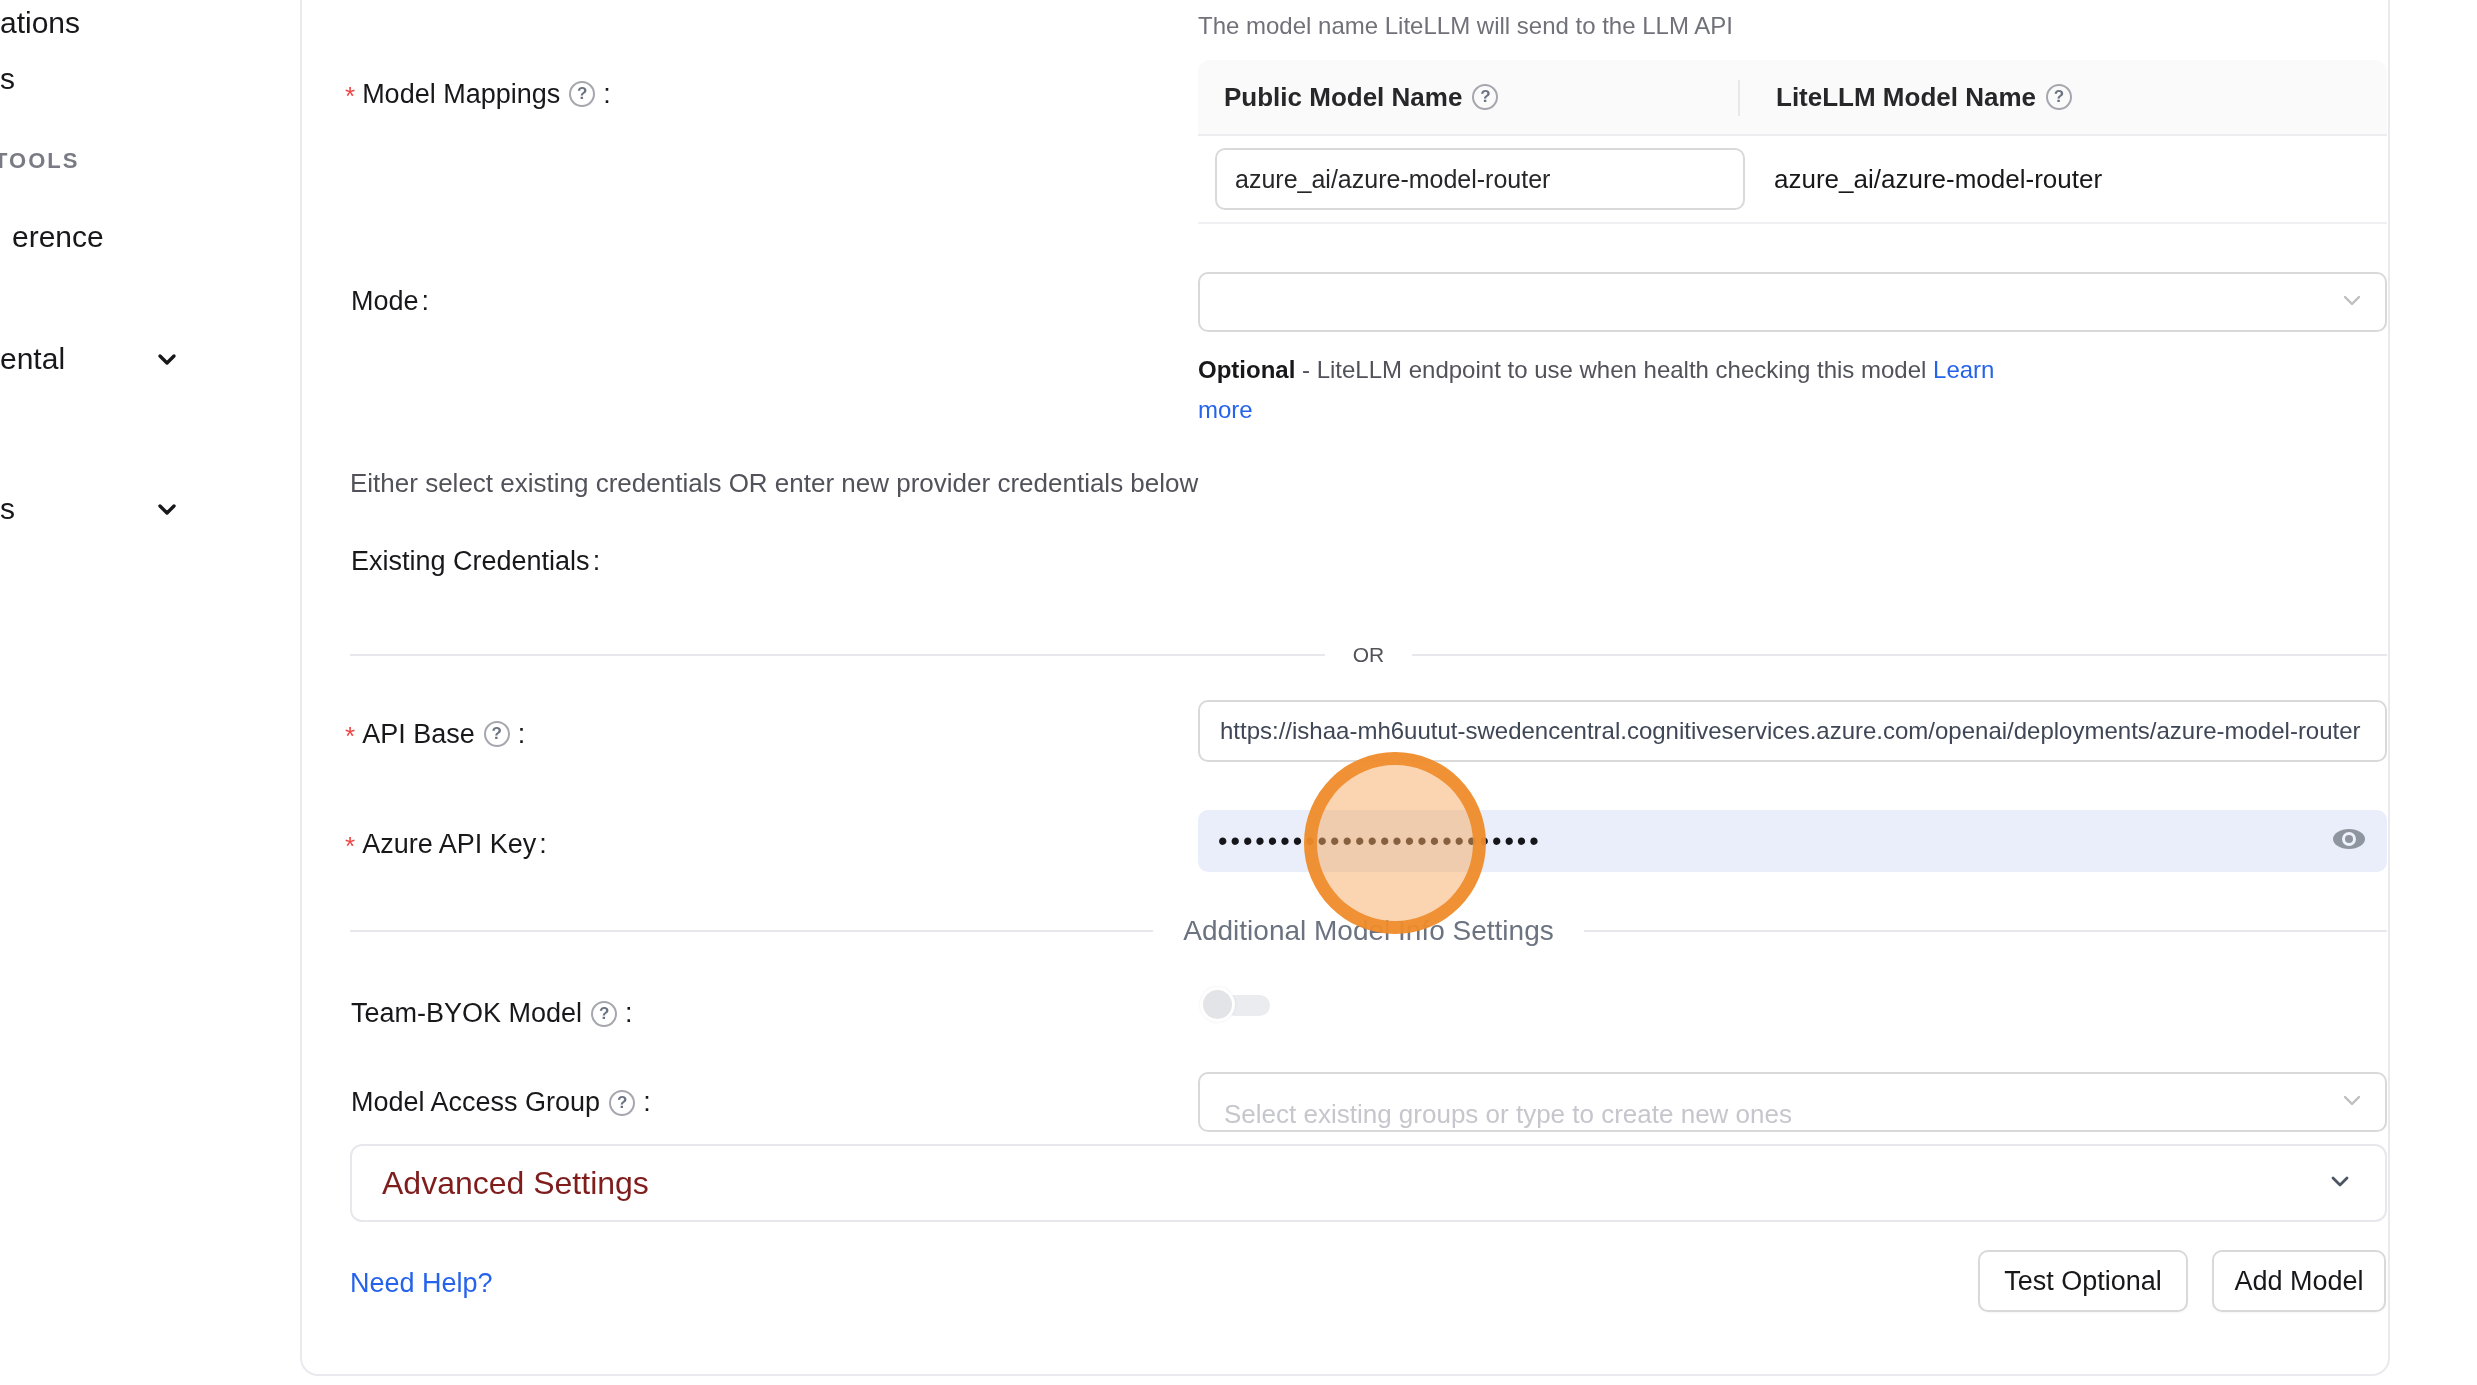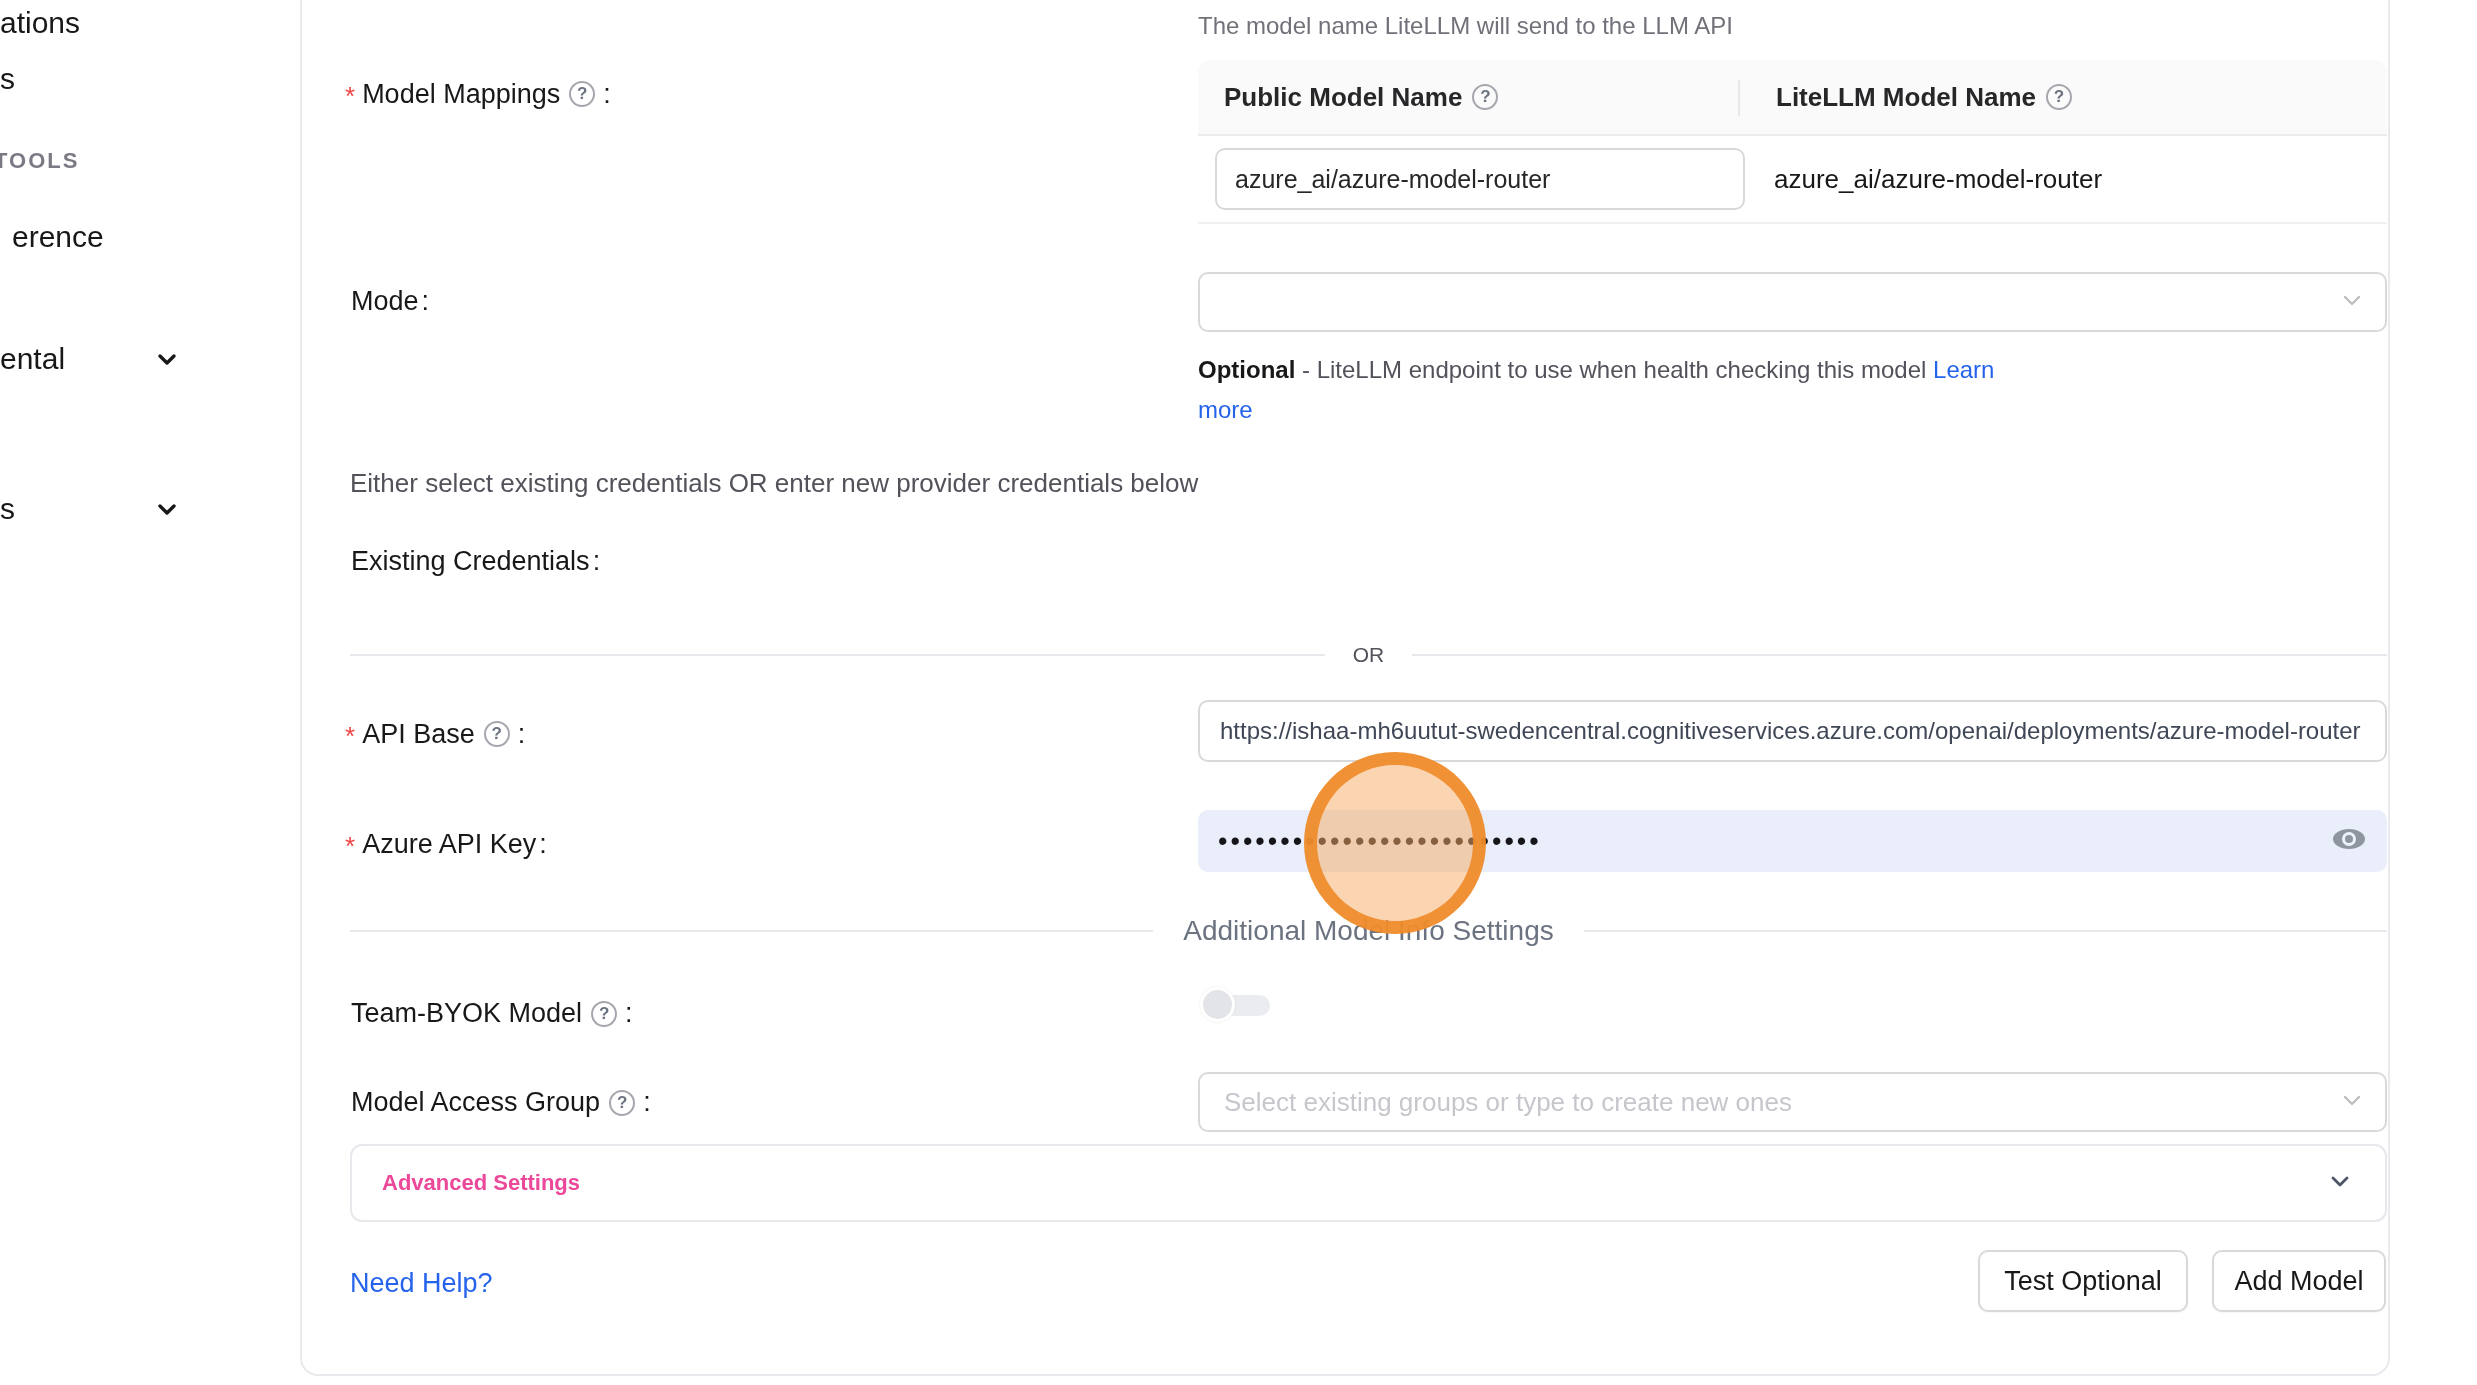--- a/index.html
+++ b/index.html
@@ -79,26 +79,26 @@
   .dots { font-size:27px; letter-spacing:3px; color:#16161a; }
   .eye { position:absolute; right:20px; top:50%; transform:translateY(-50%); }
 
   .lab-byok { left:351px; top:998px; }
   .toggle { position:absolute; left:1200px; top:987px; width:72px; height:36px; cursor:pointer; }
   .toggle .pill { position:absolute; left:24px; top:8px; width:46px; height:21px; border-radius:11px; background:#ebecef; }
   .toggle .knob { position:absolute; left:0; top:0; width:35px; height:35px; border-radius:50%;
     background:#e3e4e7; border:3px solid #fff; box-shadow:0 0 3px rgba(0,0,0,0.08); }
 
   .lab-mag { left:351px; top:1087px; }
-  .sel-mag { top:1072px; height:60px; }
+  .sel-mag { top:1072px; height:60px;align-items:flex-end; }
 
   .adv-panel { position:absolute; left:350px; top:1144px; width:2037px; height:78px;
     border:2px solid #e7e7ec; border-radius:12px; background:#fff; display:flex; align-items:center;
     justify-content:space-between; padding:0 30px; cursor:pointer; }
-  .adv-panel .ttl { font-size:22px; font-weight:700; color:#ec4899; }
+  .adv-panel .ttl { font-size:32px; font-weight:400; color:#7f1d1d; }
 
   .need-help { position:absolute; left:350px; top:1268px; font-size:27px; color:#2563eb; cursor:pointer; }
   .btn { position:absolute; top:1250px; height:62px; background:#fff; border:2px solid #d9d9d9;
     border-radius:10px; display:flex; align-items:center; justify-content:center; font-size:27px;
     color:#18181b; cursor:pointer; box-shadow:0 1px 2px rgba(0,0,0,0.04); }
   .btn-test { left:1978px; width:210px; }
   .btn-add  { left:2212px; width:174px; }
 
   
   .click-ring { position:absolute; left:1304px; top:752px; width:182px; height:182px; border-radius:50%;

